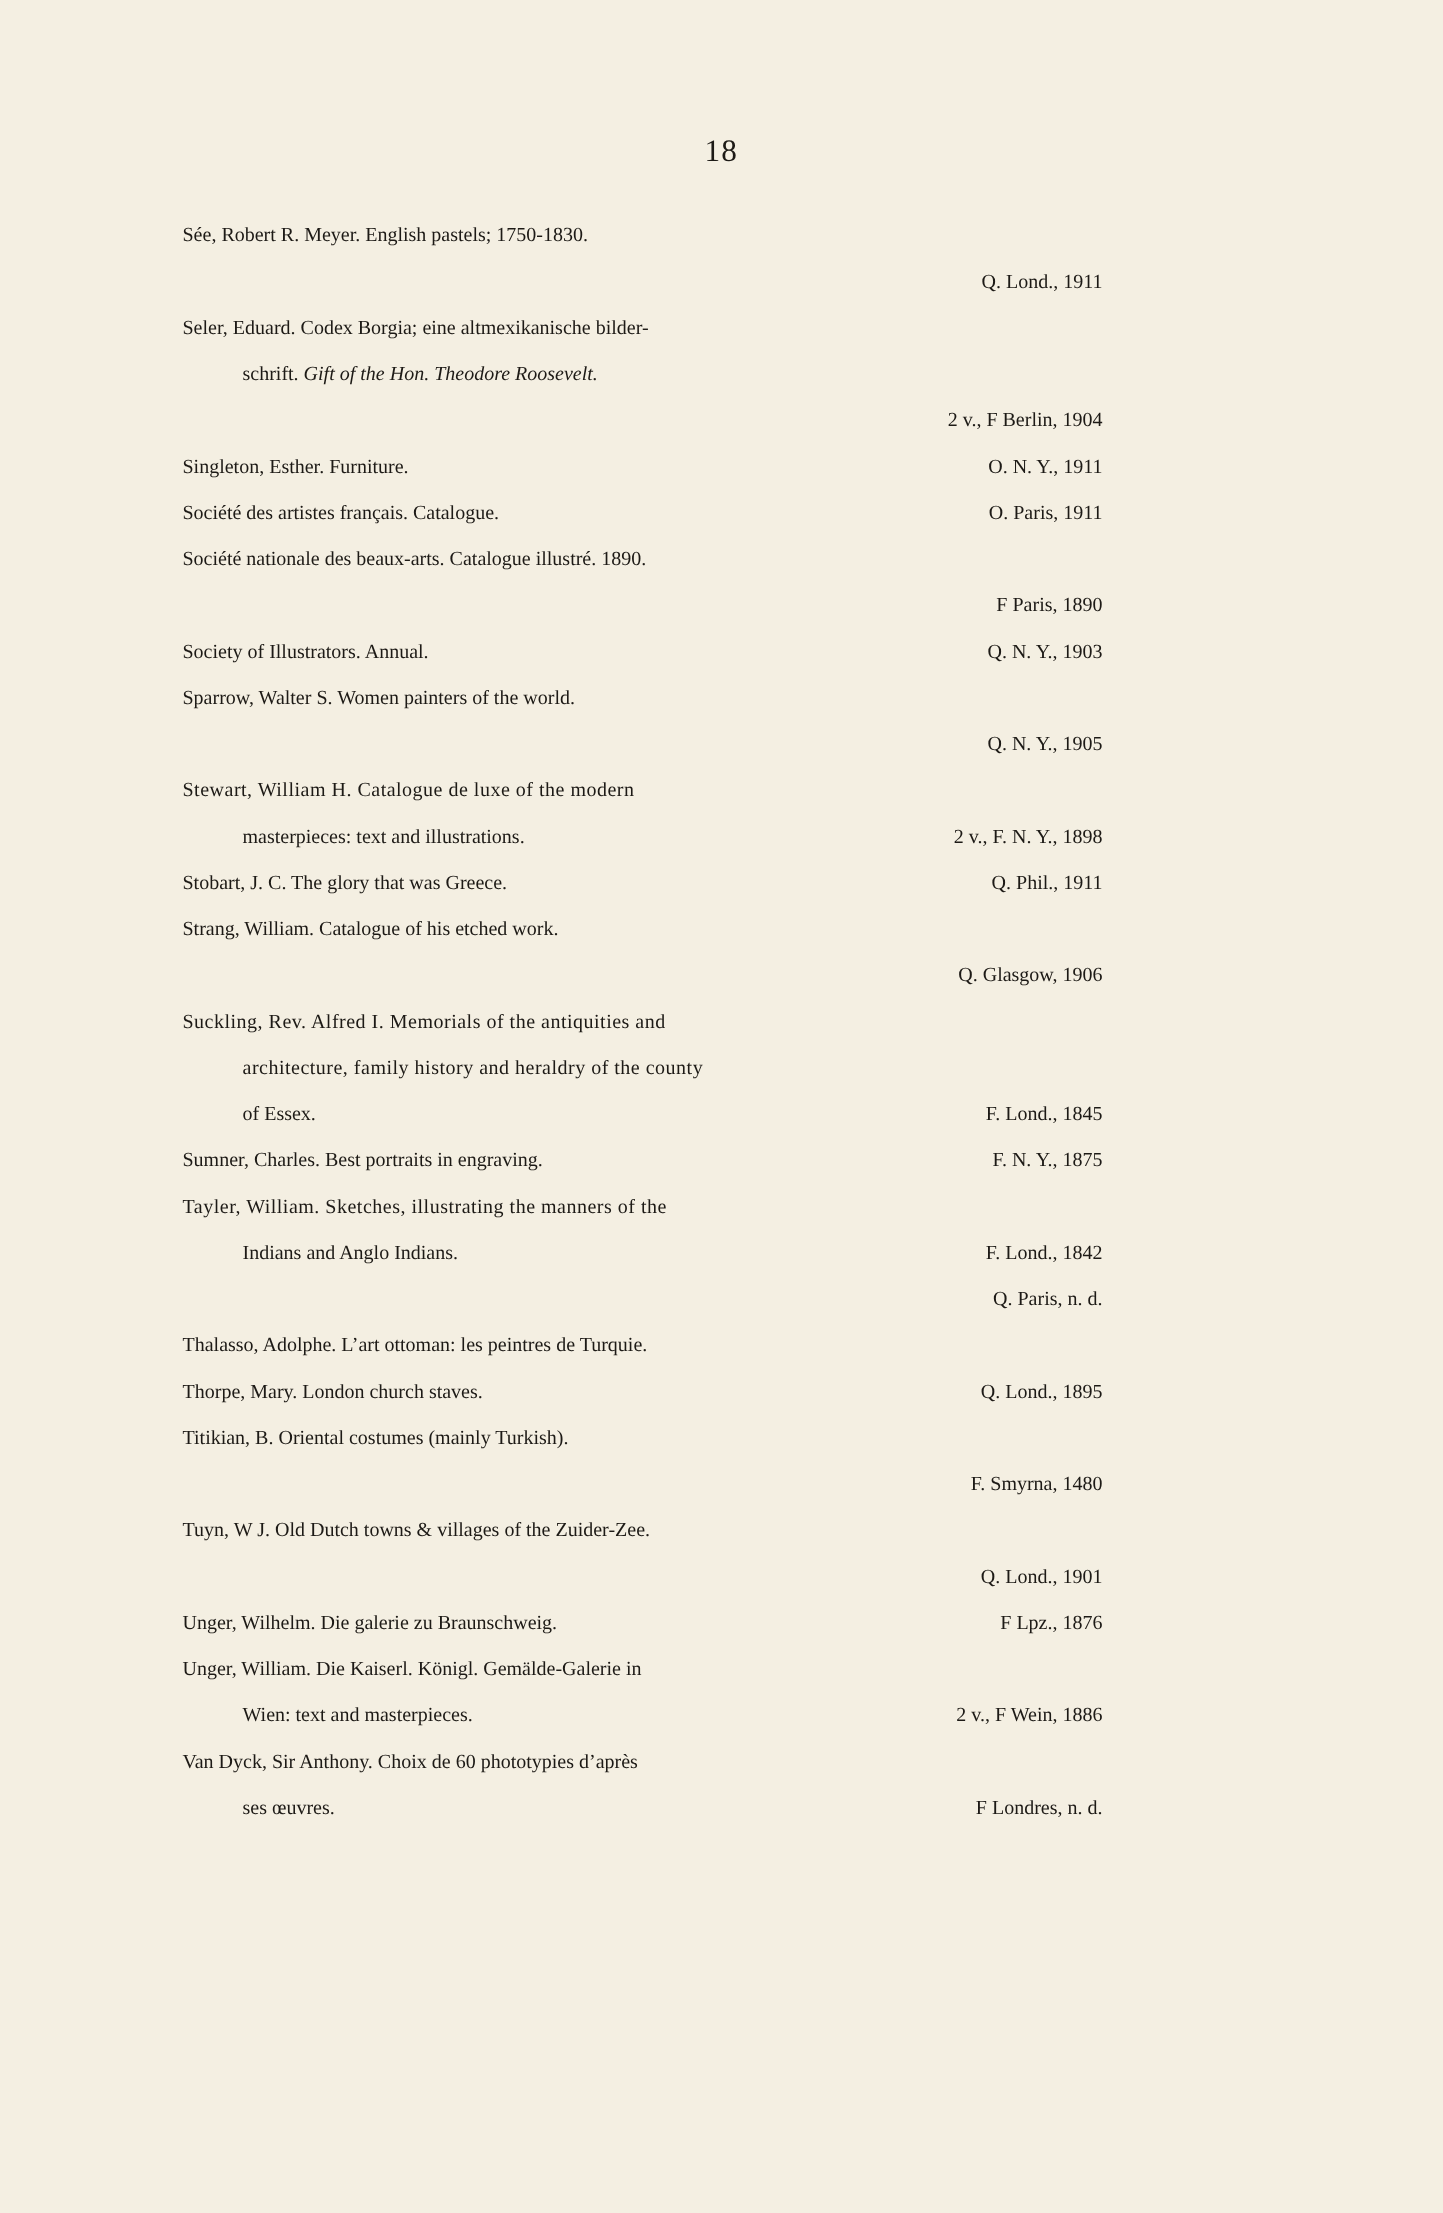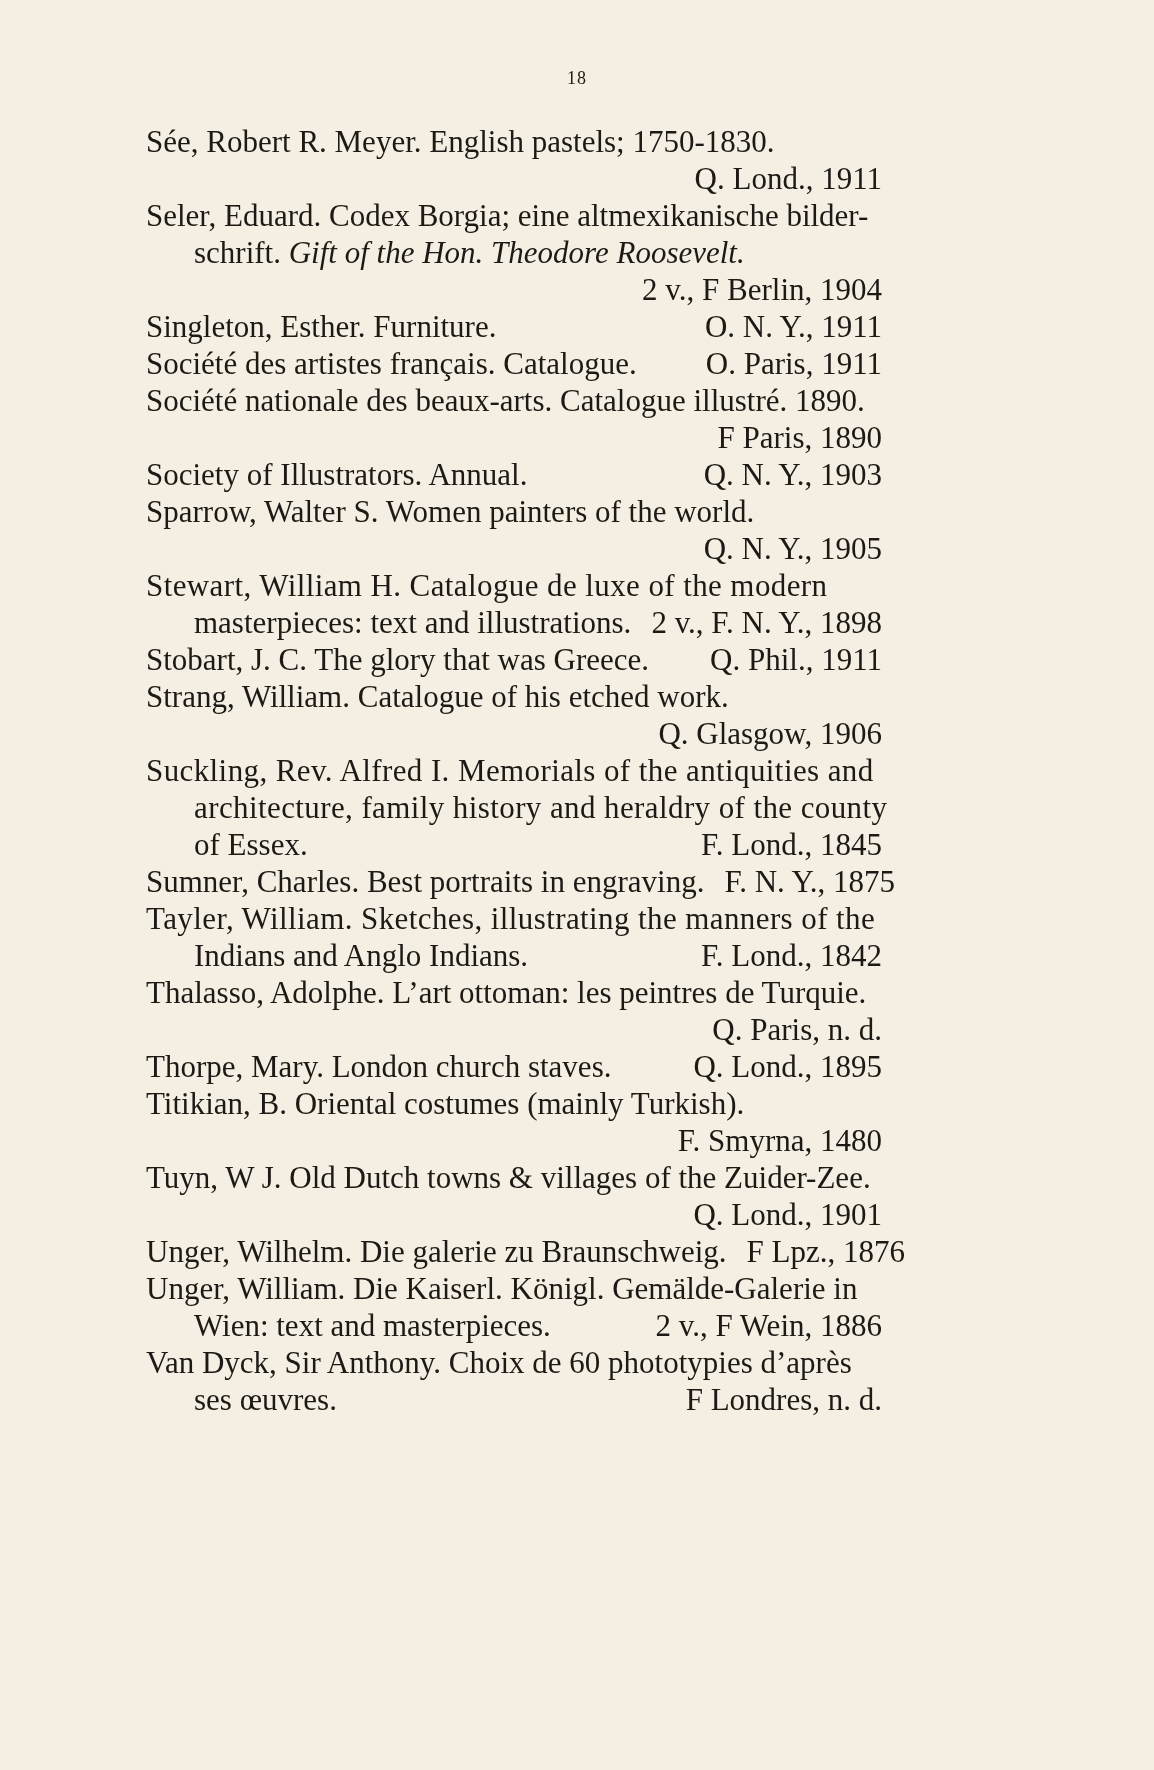--- a/index.html
+++ b/index.html
@@ -16,39 +16,39 @@
   }
   .page {
     position: relative;
     width: 1154px;
     height: 1770px;
     box-sizing: border-box;
     padding: 0;
   }
   .page-number {
     text-align: center;
-    font-size: 18px;
+    font-size: 25px;
     letter-spacing: 1px;
-    padding-top: 68px;
+    padding-top: 108px;
     color: #1d1a16;
   }
   .entries {
     margin: 0;
     padding: 0;
     list-style: none;
     width: 736px;
     margin-left: 146px;
     margin-top: 34px;
   }
   .entry {
     margin-bottom: 0px;
   }
   .line {
     display: block;
-    font-size: 31px;
+    font-size: 16px;
     line-height: 37px;
     white-space: nowrap;
     color: #1d1a16;
   }
   
   .line.split {
     display: flex;
     justify-content: space-between;
     align-items: baseline;
     gap: 20px;
@@ -171,24 +171,24 @@
       <li class="entry">
         <div class="line justify">
           <span class="txt">Tayler, William.   Sketches, illustrating the manners of the</span>
         </div>
         <div class="line split indent">
           <span class="txt">Indians and Anglo Indians.</span>
           <span class="imprint">F.   Lond., 1842</span>
         </div>
       </li>
       <li class="entry">
+        <div class="line imprint-only">
+          <span class="imprint">Q.   Paris, n. d.</span>
+        </div>
         <div class="line"><span class="txt">Thalasso, Adolphe.   L’art ottoman: les peintres de Turquie.</span></div>
-        <div class="line imprint-only">
-          <span class="imprint">Q.   Paris, n. d.</span>
-        </div>
       </li>
       <li class="entry">
         <div class="line split">
           <span class="txt">Thorpe, Mary.   London church staves.</span>
           <span class="imprint">Q.   Lond., 1895</span>
         </div>
       </li>
       <li class="entry">
         <div class="line"><span class="txt">Titikian, B.   Oriental costumes (mainly Turkish).</span></div>
         <div class="line imprint-only">

